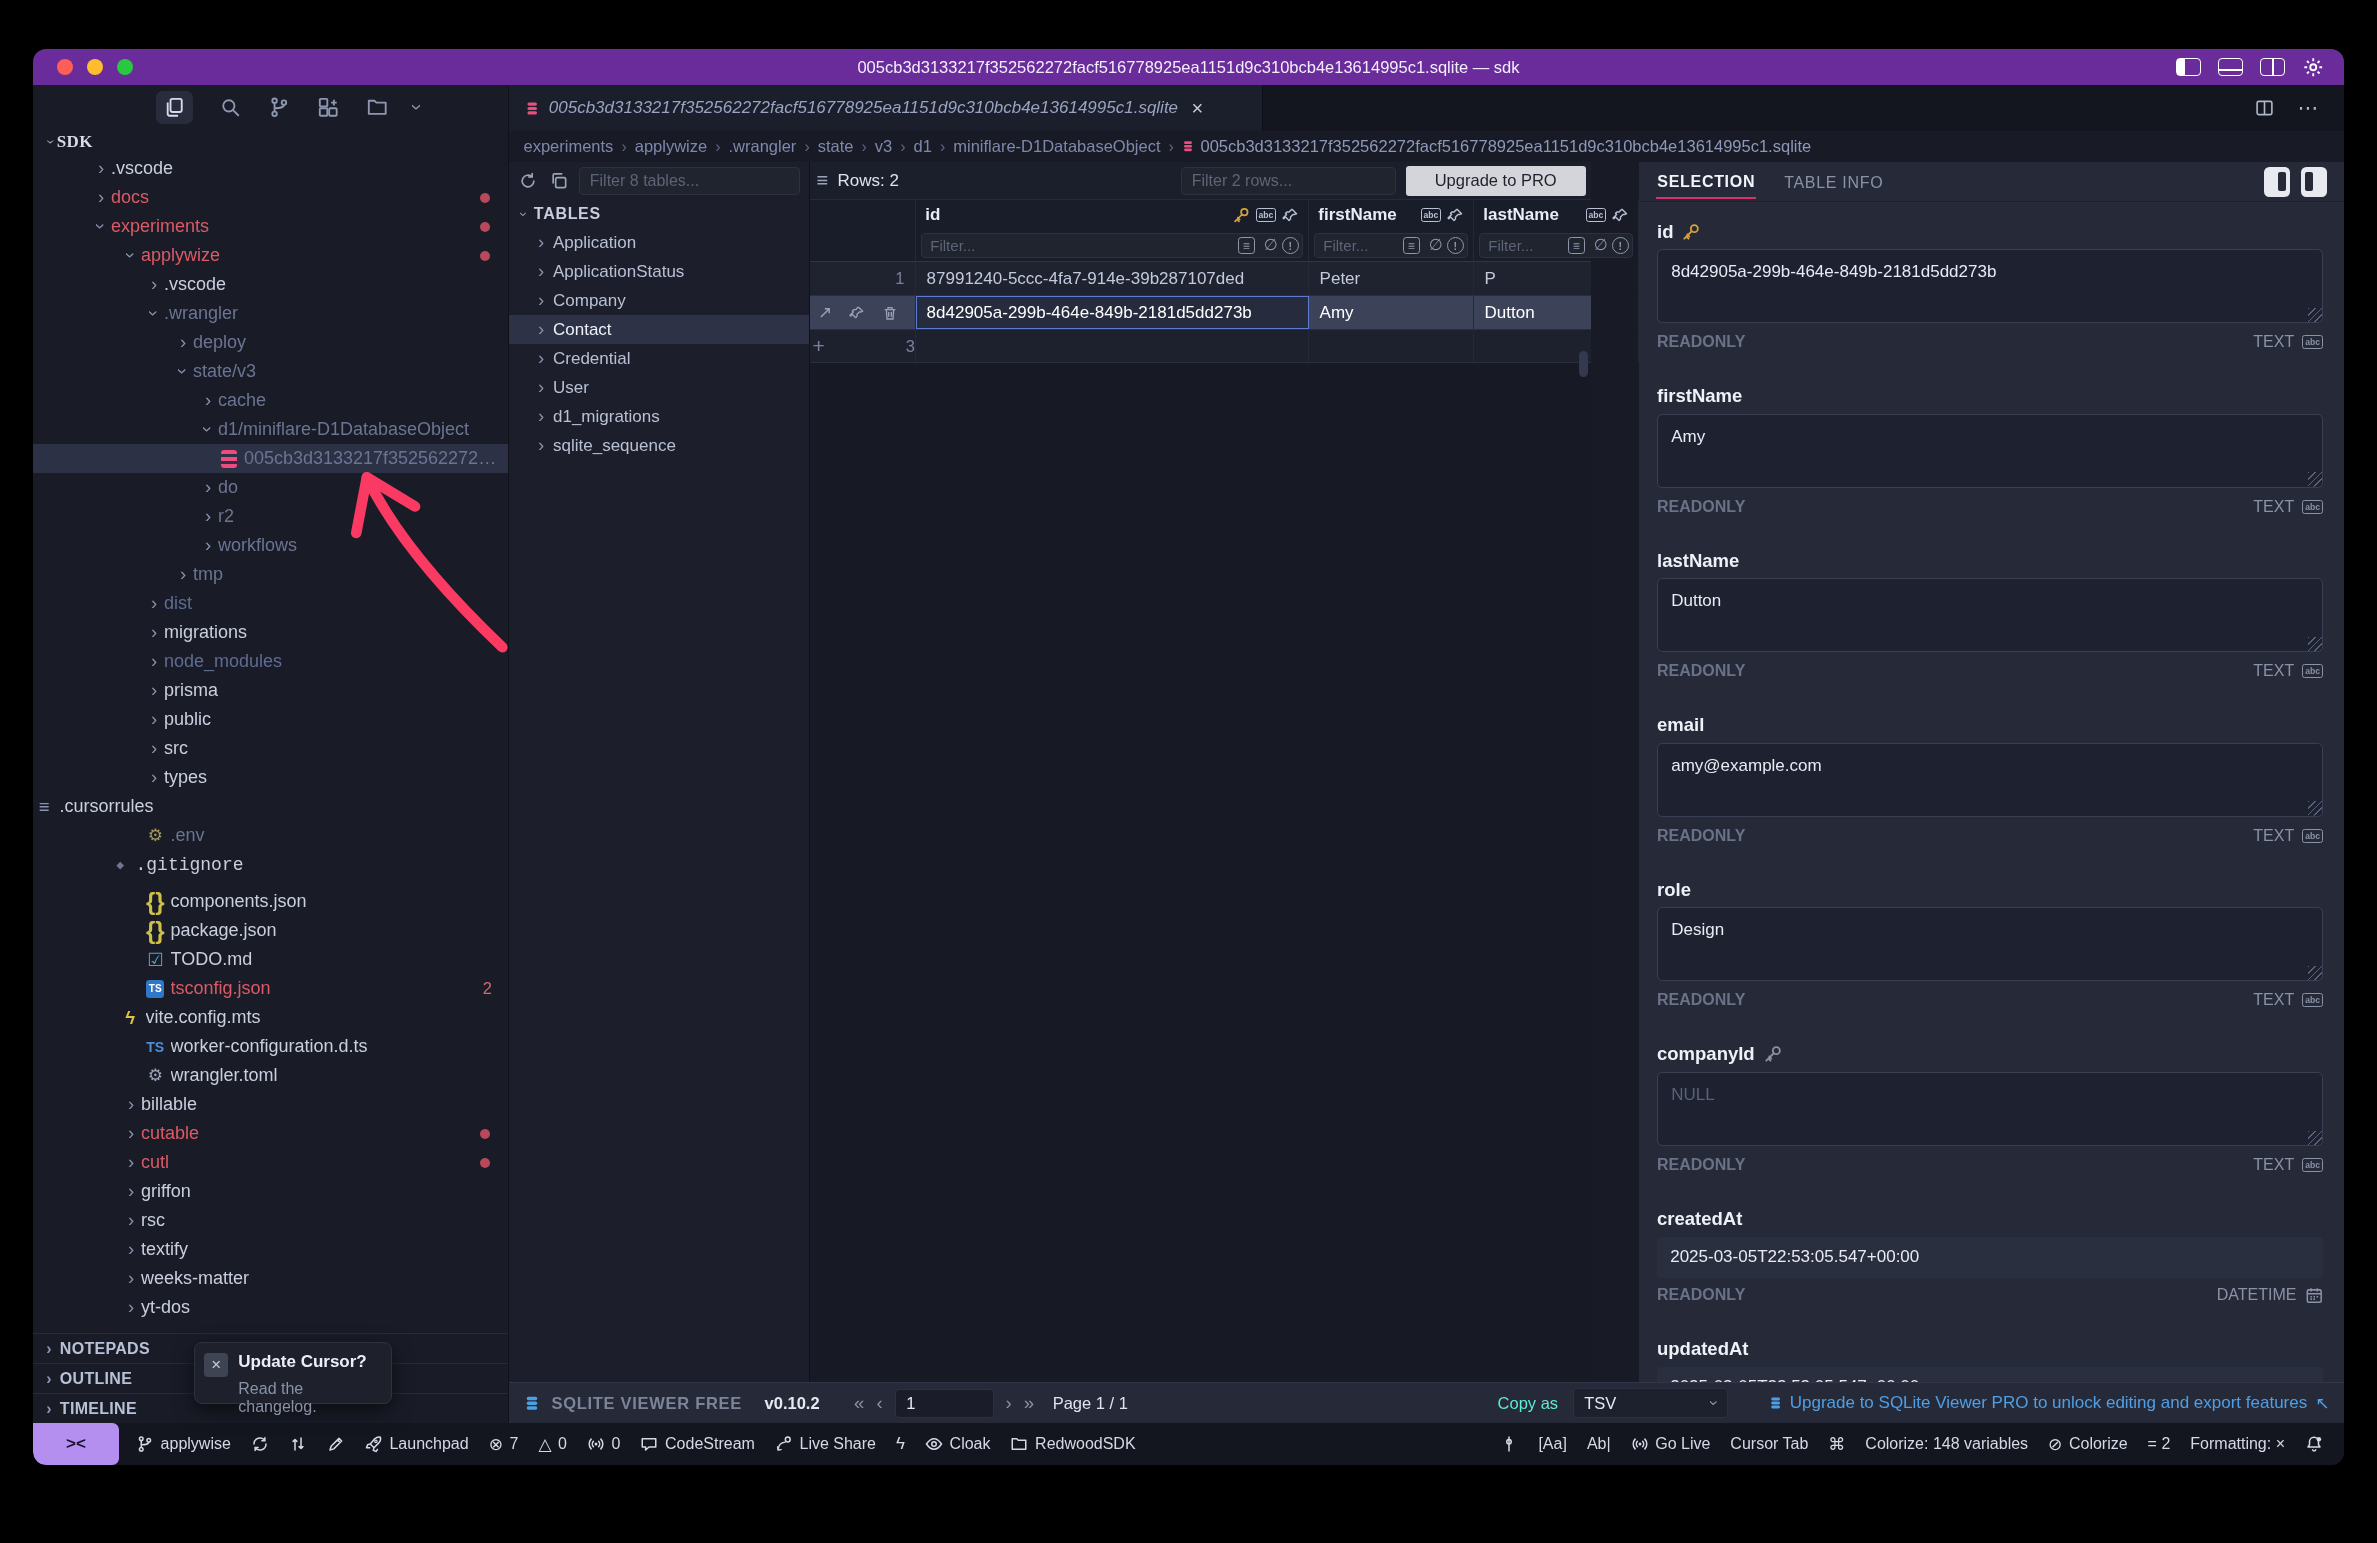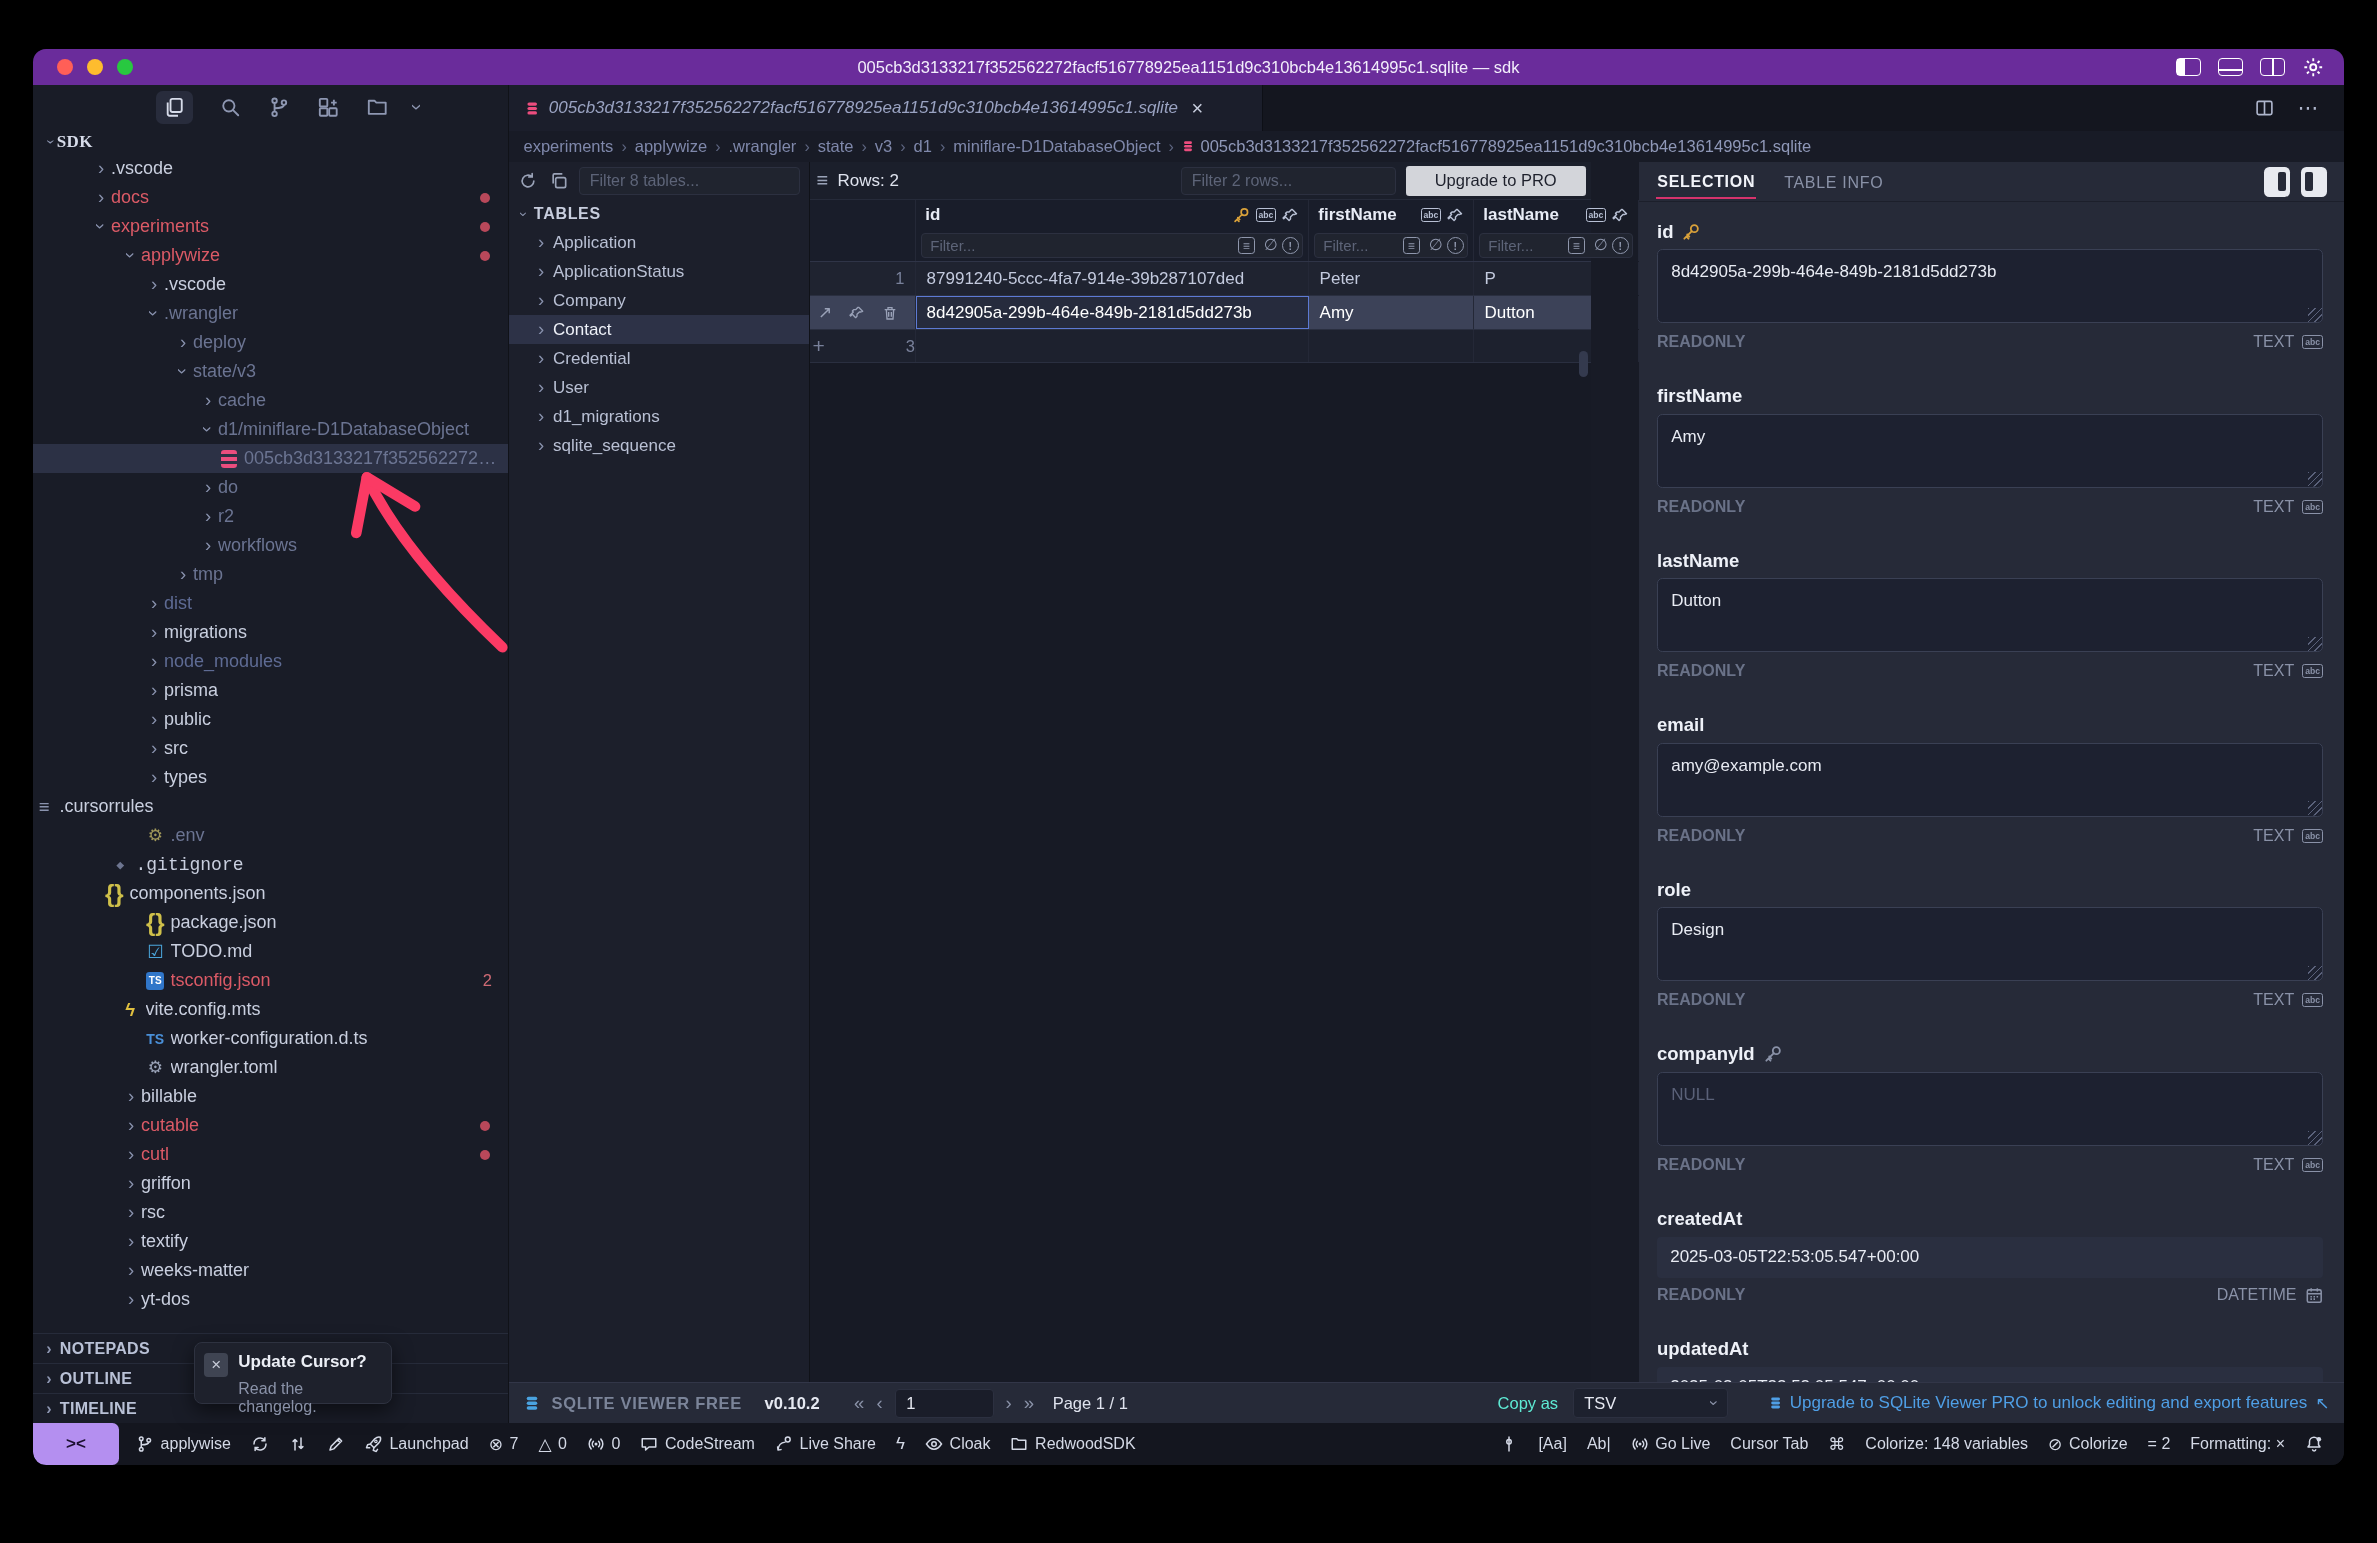--- a/index.html
+++ b/index.html
@@ -510,21 +510,21 @@
             <span class="grow"></span>
 
           </div>
             <div class="trow c-default" style="padding-left: 76px; font-family: Liberation Mono, monospace;">
 
             <span class="ficon c-diamond"></span>
             <span class="tlabel">.gitignore</span>
             <span class="grow"></span>
 
           </div>
-            <div class="trow c-default" style="padding-left: 70px;">
+            <div class="trow c-default" style="padding-left: 111px; margin-top: 8px;">
 
             <span class="ficon c-braces"></span>
             <span class="tlabel">components.json</span>
             <span class="grow"></span>
 
           </div>
             <div class="trow c-default" style="padding-left: 111px;">
 
             <span class="ficon c-braces"></span>
             <span class="tlabel">package.json</span>

